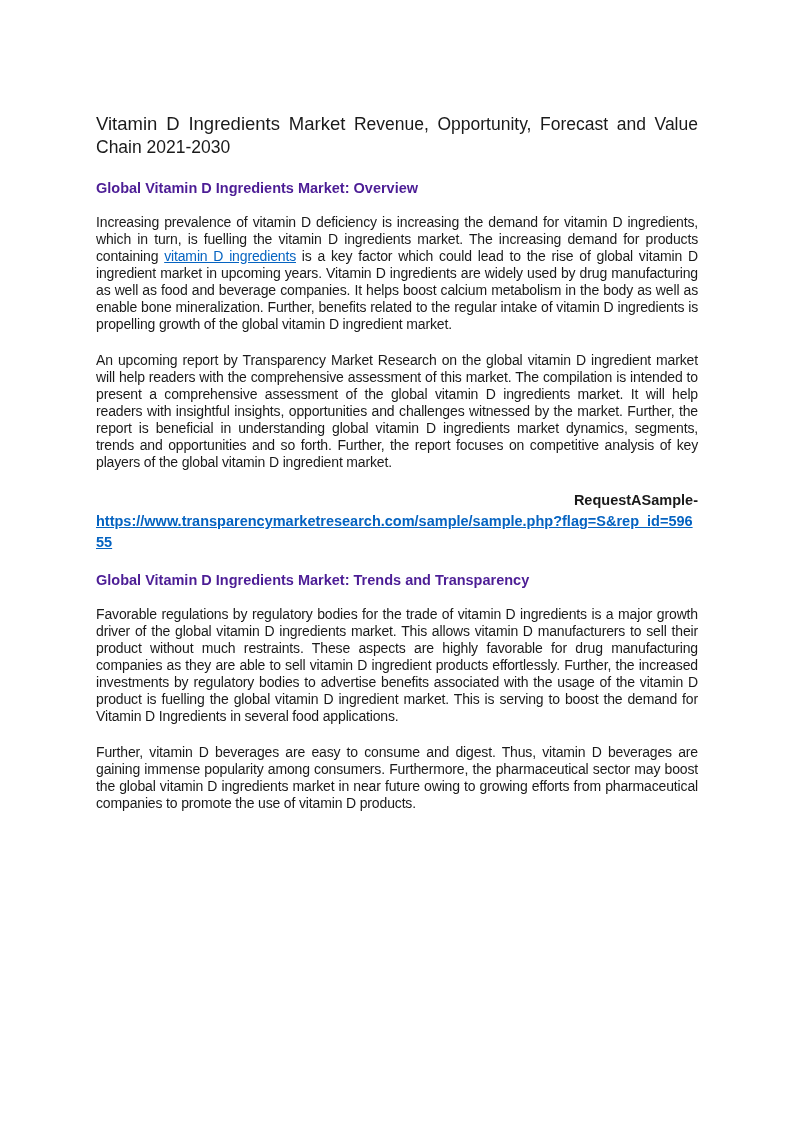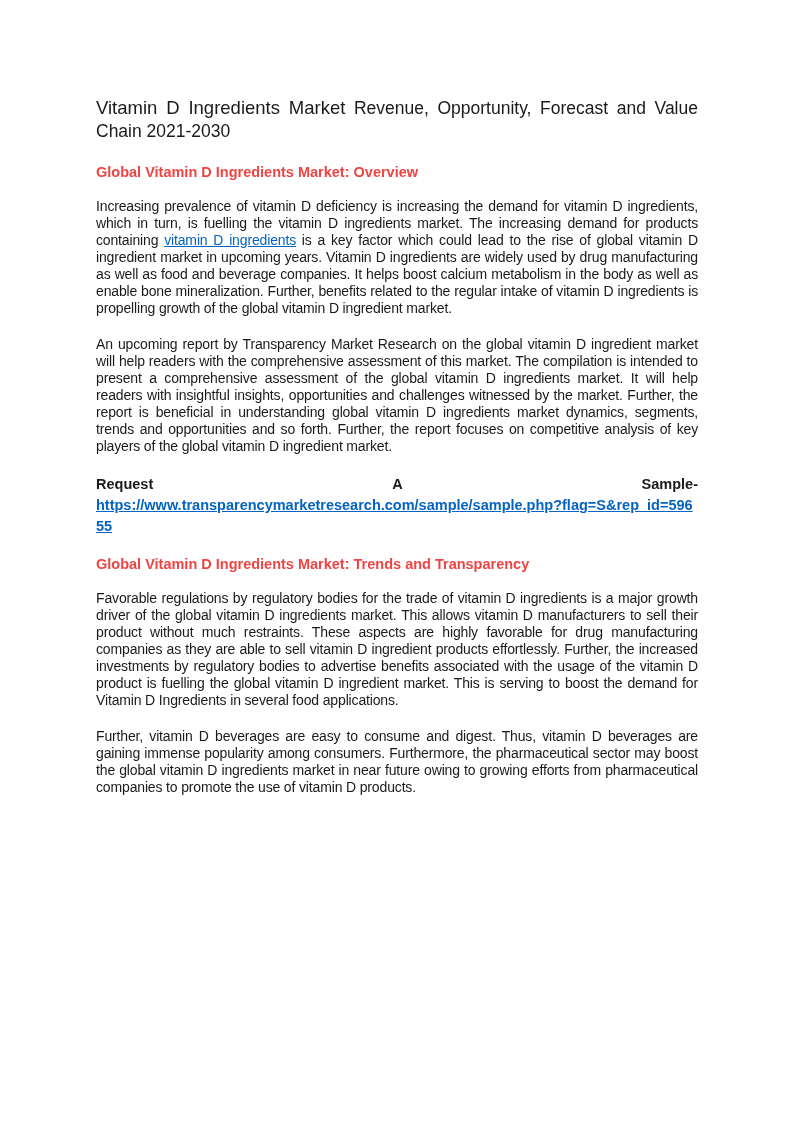--- a/index.html
+++ b/index.html
@@ -1,25 +1,25 @@
 <!DOCTYPE html>
 <html><head>
 <meta charset="utf-8">
 <style>
   html, body { margin: 0; padding: 0; background: #ffffff; }
   body { width: 794px; height: 1123px; position: relative; overflow: hidden; }
   .page { position: absolute; left: 96px; top: 96px; width: 602px;
     font-family: "Liberation Sans", sans-serif; color: #1a1a1a; }
-  .title { font-size: 17.5px; line-height: 23px; text-align: justify; text-align-last: left; margin: 0 0 19px 0; font-weight: normal; }
+  .title { font-size: 17.5px; line-height: 23px; text-align: justify; text-align-last: left; margin: 16px 0 19px 0; font-weight: normal; }
   .title .big { font-size: 18.5px; }
-  h2 { font-size: 14.5px; font-weight: bold; color: #ef4444; margin: 0 0 16px 0; line-height: 20px; }
+  h2 { font-size: 14.5px; font-weight: bold; color: #4c1d95; margin: 0 0 16px 0; line-height: 20px; }
   p { font-size: 14px; line-height: 17px; text-align: justify; margin: 0 0 19px 0; letter-spacing: -0.15px; }
   a { color: #0563c1; text-decoration: underline; }
   .req { font-size: 14.5px; line-height: 21px; font-weight: bold; margin: 0 0 17px 0; }
-  .req-line { display: flex; justify-content: space-between; }
+  .req-line { display: flex; justify-content: flex-end; }
   .req a { font-weight: bold; word-break: break-all; }
 </style>
 </head>
 <body>
 
 <div class="page">
   <div class="title"><span class="big">Vitamin D Ingredients Market</span><span> Revenue, Opportunity, Forecast and Value Chain 2021-2030</span></div>
 
   <h2>Global Vitamin D Ingredients Market: Overview</h2>
   <p><span>Increasing prevalence of vitamin D deficiency is increasing the demand for vitamin D ingredients, which in turn, is fuelling the vitamin D ingredients market. The increasing demand for products containing </span><a>vitamin D ingredients</a><span> is a key factor which could lead to the rise of global vitamin D ingredient market in upcoming years.  Vitamin D ingredients are widely used by drug manufacturing as well as food and beverage companies. It helps boost calcium metabolism in the body as well as enable bone mineralization. Further, benefits related to the regular intake of vitamin D ingredients is propelling growth of the global vitamin D ingredient market.</span></p>

